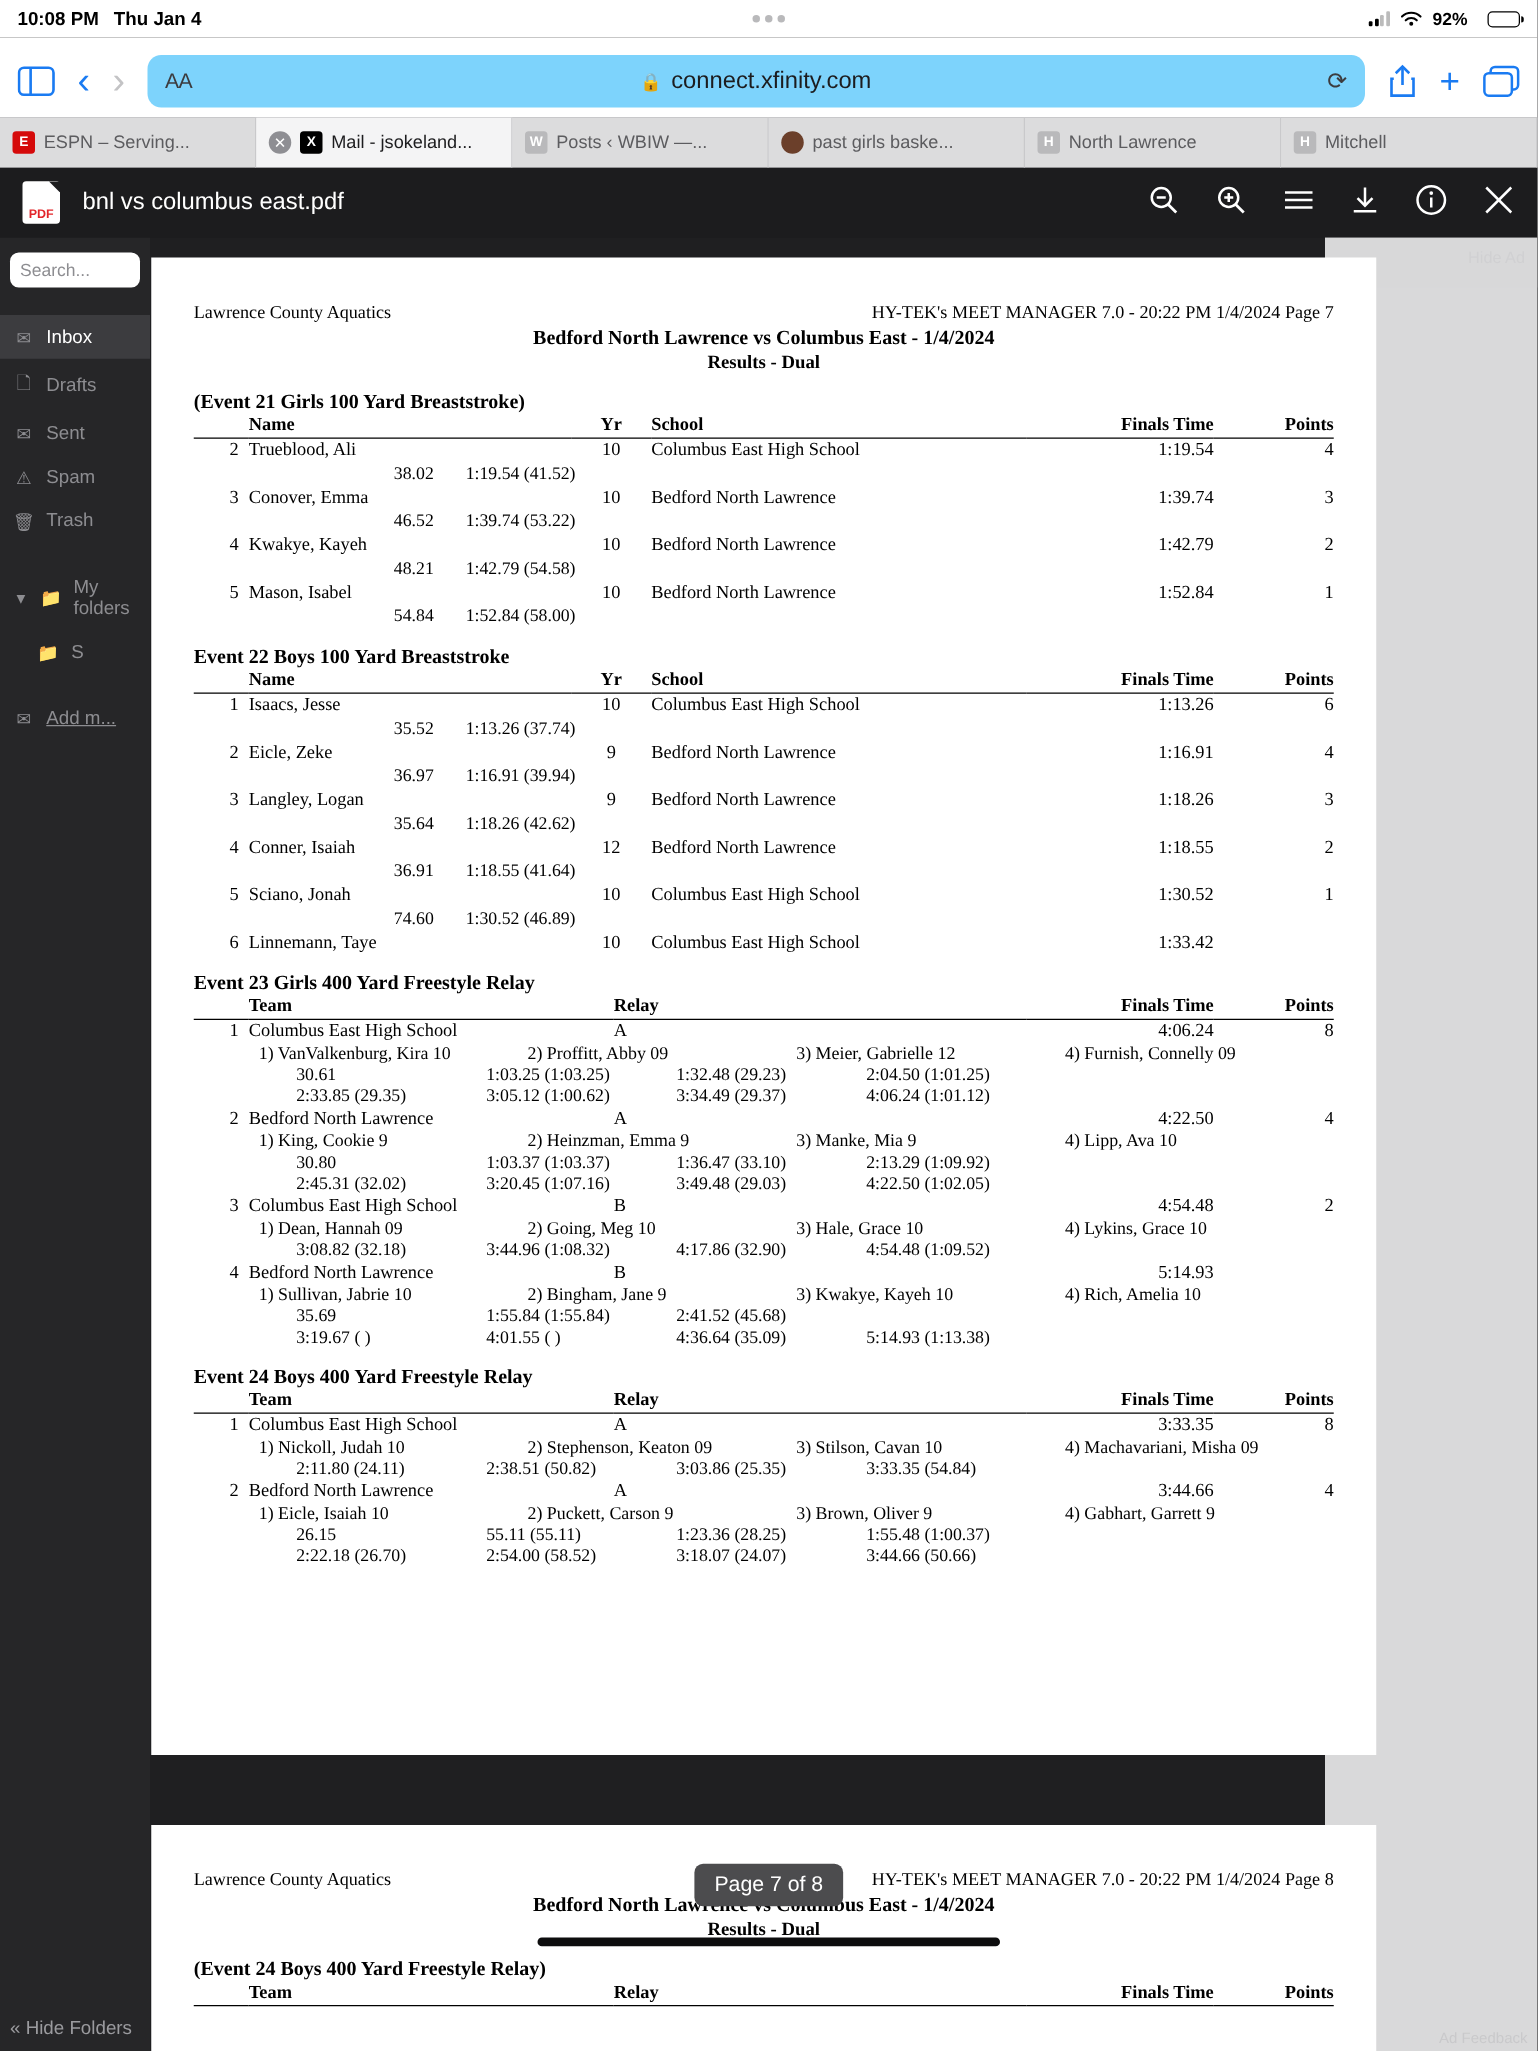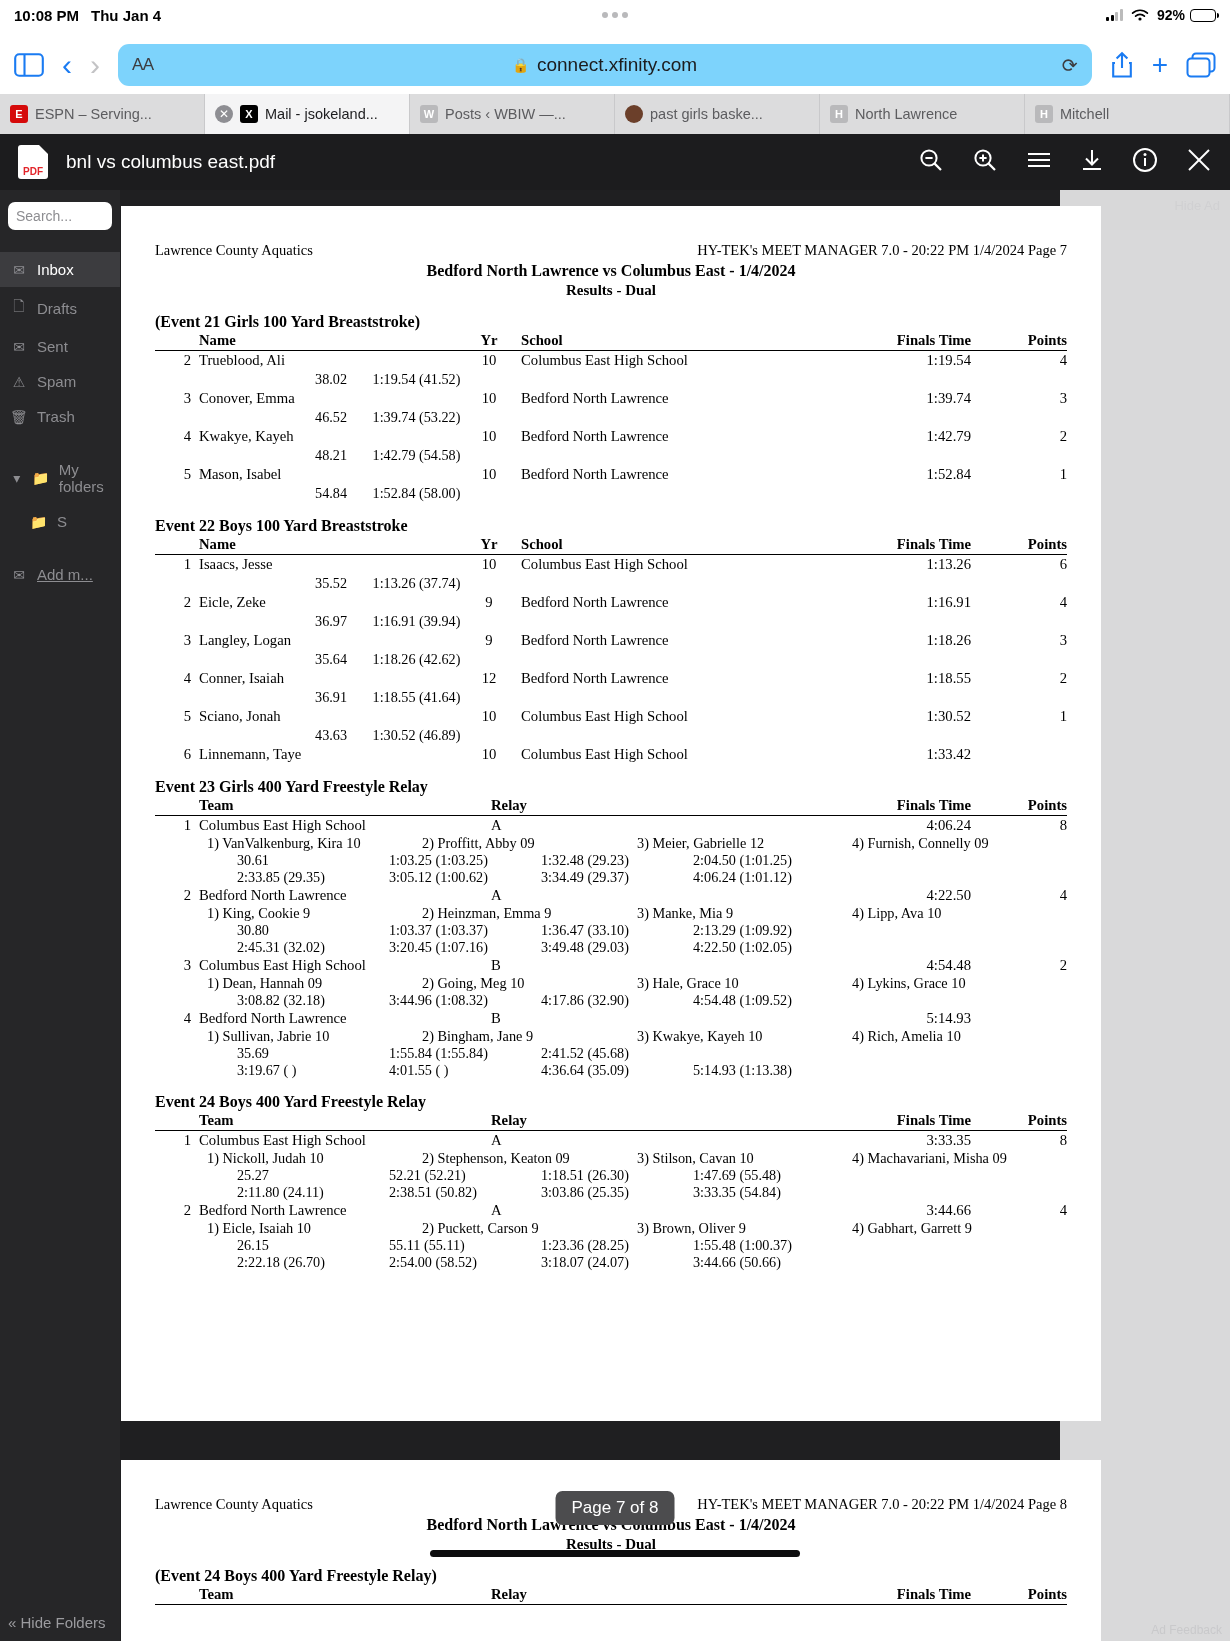--- a/index.html
+++ b/index.html
@@ -24,21 +24,21 @@
   .sb-left { display:flex; align-items:center; gap:12px; font-weight:600; }
   .sb-center { position:absolute; left:50%; transform:translateX(-50%); display:flex; gap:4px; }
   .sb-dot { width:6px; height:6px; border-radius:50%; background:#b9b9bb; }
   .sb-right { margin-left:auto; display:flex; align-items:center; gap:7px; }
   .bars { display:flex; align-items:flex-end; gap:1.5px; height:12px; }
   .bars i { display:block; width:3px; background:#000; border-radius:1px; }
   .bars i:nth-child(1){height:4px; background:#000}
   .bars i:nth-child(2){height:6px; background:#000}
   .bars i:nth-child(3){height:9px; background:#bbb}
   .bars i:nth-child(4){height:12px; background:#bbb}
-  .batt { display:flex; align-items:center; gap:5px; font-size:14px; font-weight:600;}
+  .batt { display:flex; align-items:center; gap:16px; font-size:14px; font-weight:600;}
   .batt-shell { width:26px; height:13px; border:1.6px solid #000; border-radius:4px; position:relative; padding:1.5px;}
   .batt-shell:after{content:""; position:absolute; right:-4px; top:3.5px; width:2px; height:5px; background:#000; border-radius:0 2px 2px 0;}
   .batt-fill { height:100%; background:#000; border-radius:2px; width:92%; }
 
   
   .browser-top {
     background:#ffffff;
     padding: 6px 14px 0 14px;
   }
   .toolbar { height:58px; display:flex; align-items:center; gap:18px; }
@@ -546,21 +546,21 @@
         <td class="c-place">5</td>
         <td class="c-name">Sciano, Jonah</td>
         <td class="c-yr">10</td>
         <td class="c-school">Columbus East High School</td>
         <td class="c-time">1:30.52</td>
         <td class="c-pts">1</td>
       </tr>
       <tr class="splits">
         <td></td>
             <td colspan="5">
-          <span style="display:inline-block;width:148px;text-align:right">43.63</span>
+          <span style="display:inline-block;width:148px;text-align:right">74.60</span>
           <span style="display:inline-block;width:190px;padding-left:22px">1:30.52 (46.89)</span>
         </td>
       </tr>
       <tr>
         <td class="c-place">6</td>
         <td class="c-name">Linnemann, Taye</td>
         <td class="c-yr">10</td>
         <td class="c-school">Columbus East High School</td>
         <td class="c-time">1:33.42</td>
         <td class="c-pts"></td>
@@ -709,26 +709,20 @@
       </tr>
     </tbody>
       </table>
     <div class="relay-names">
       <span>1) Nickoll, Judah 10</span>
       <span>2) Stephenson, Keaton 09</span>
       <span>3) Stilson, Cavan 10</span>
       <span>4) Machavariani, Misha 09</span>
     </div>
     <div class="relay-splits">
-      <span>25.27</span>
-      <span>52.21 (52.21)</span>
-      <span>1:18.51 (26.30)</span>
-      <span>1:47.69 (55.48)</span>
-    </div>
-    <div class="relay-splits">
       <span>2:11.80 (24.11)</span>
       <span>2:38.51 (50.82)</span>
       <span>3:03.86 (25.35)</span>
       <span>3:33.35 (54.84)</span>
     </div>
 
     <table class="res">
       <tbody>
           <tr>
         <td class="c-place">2</td>

